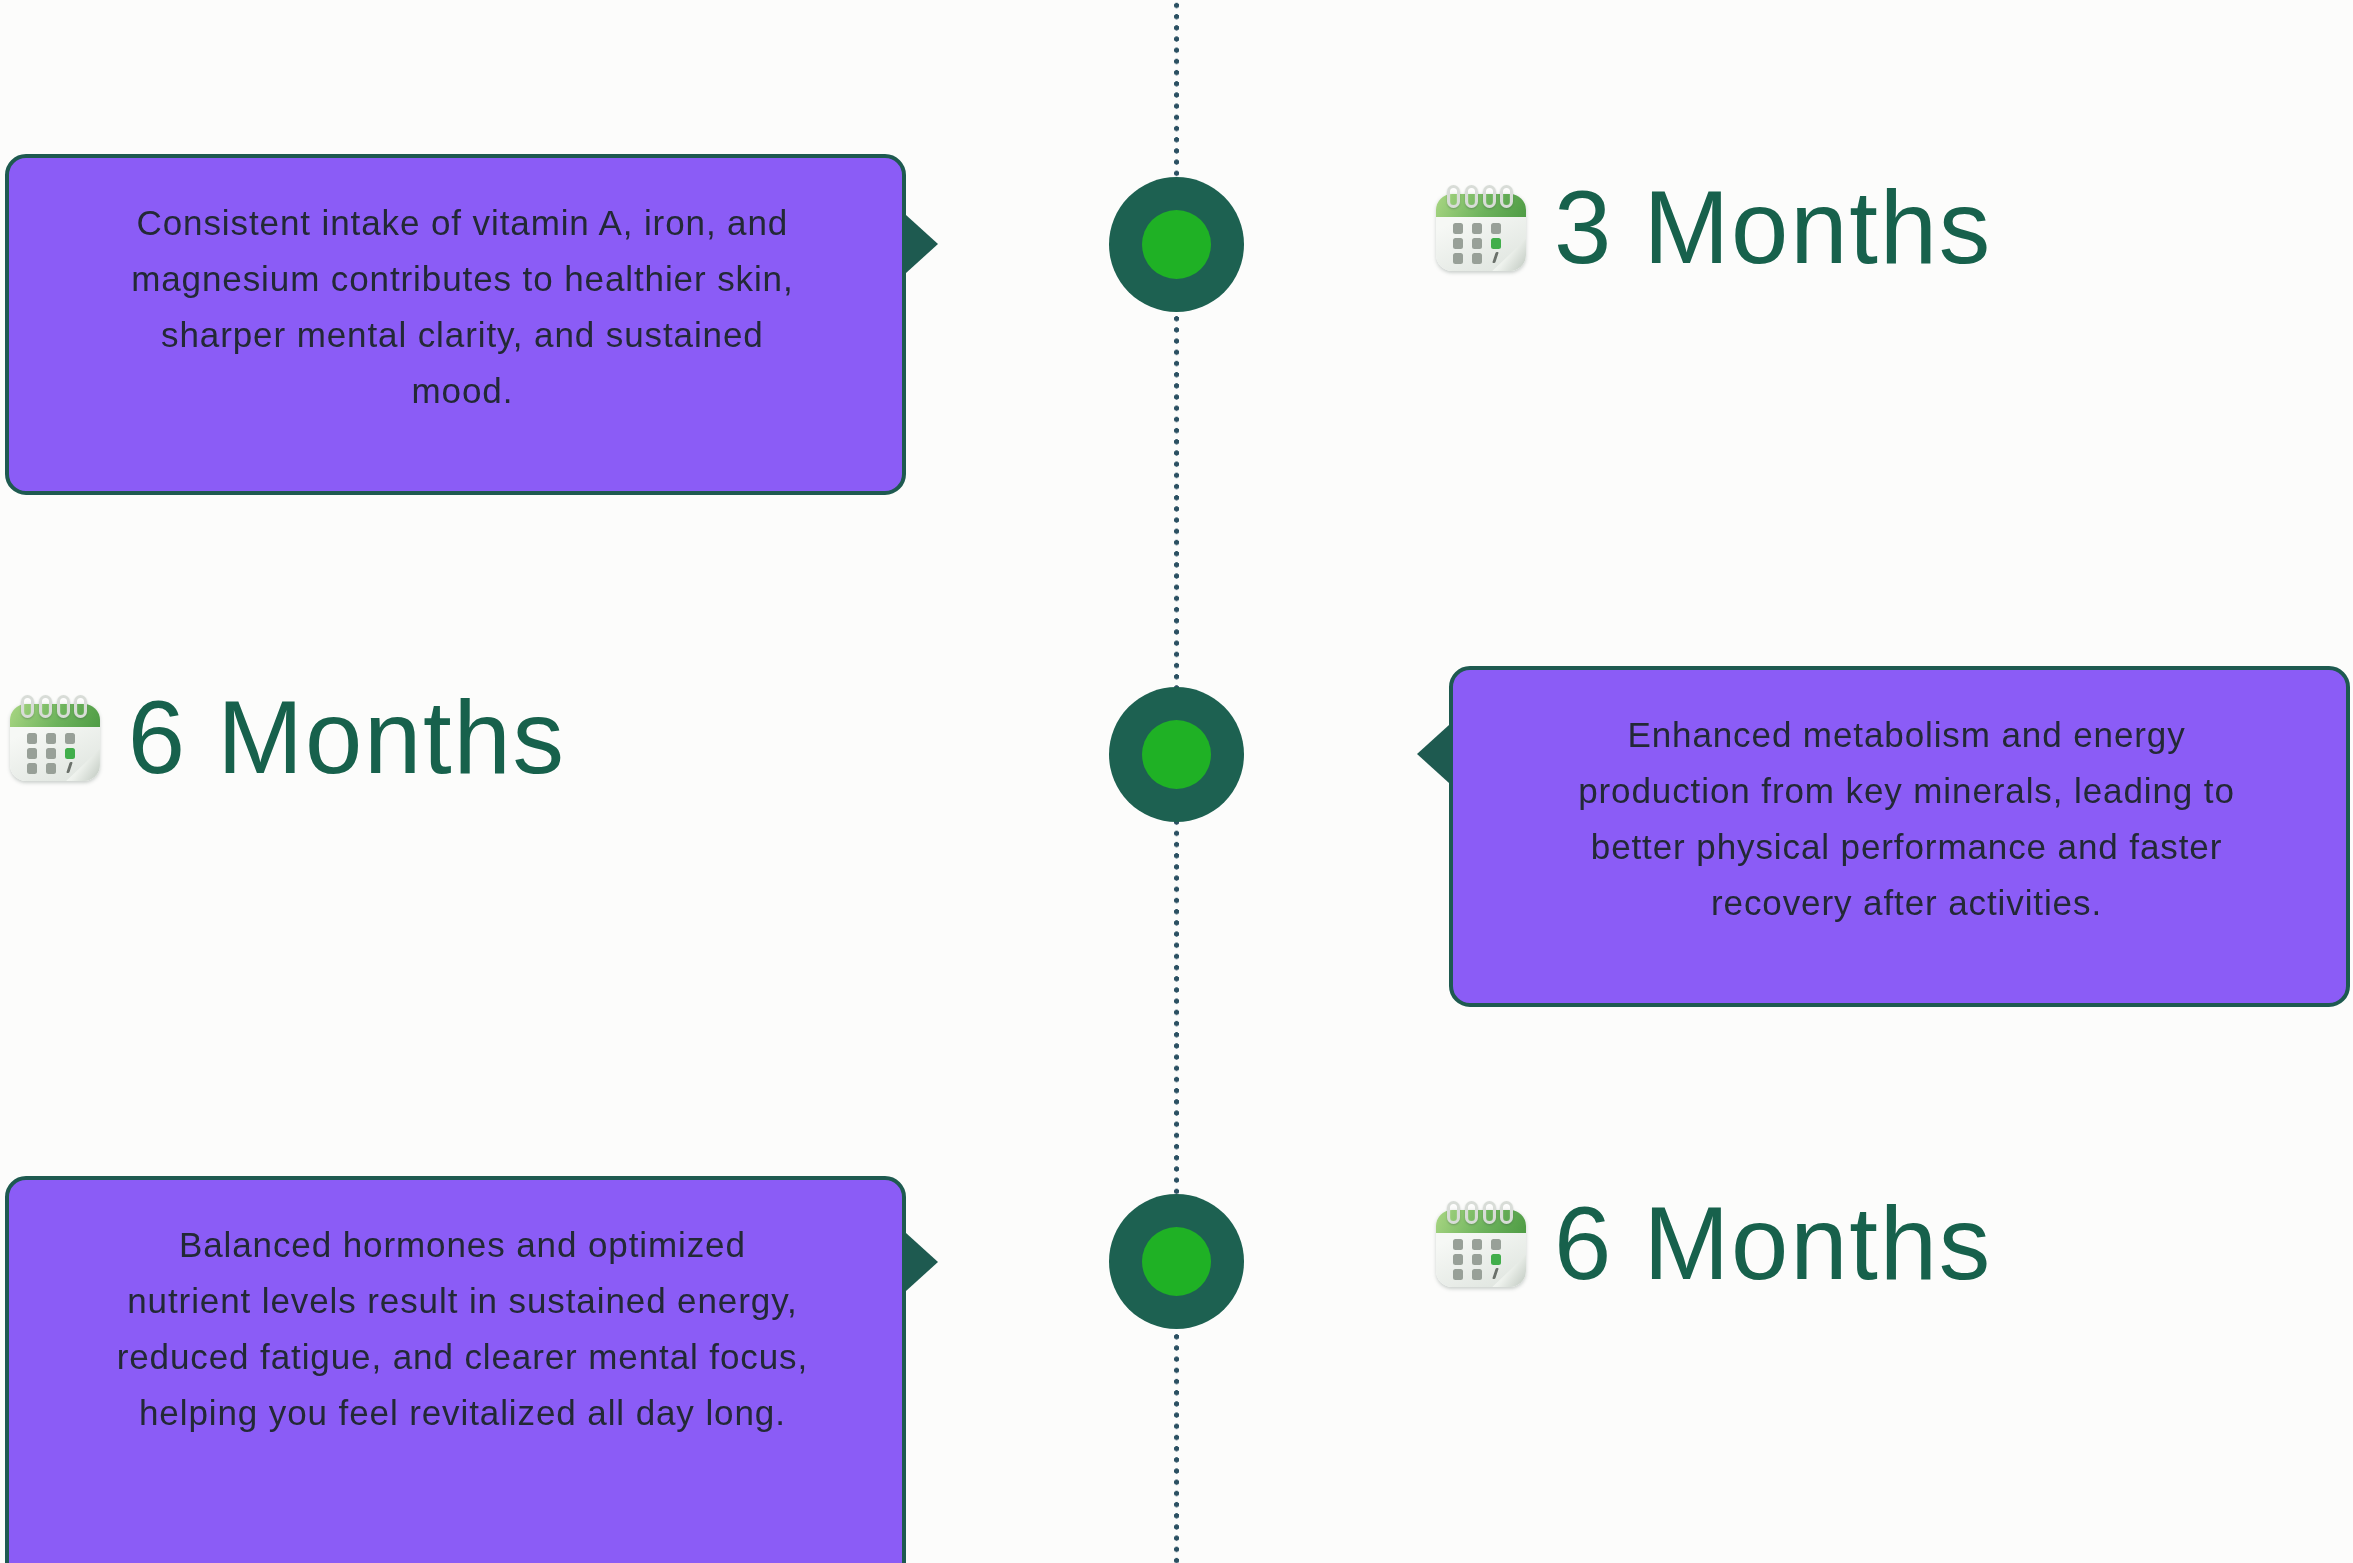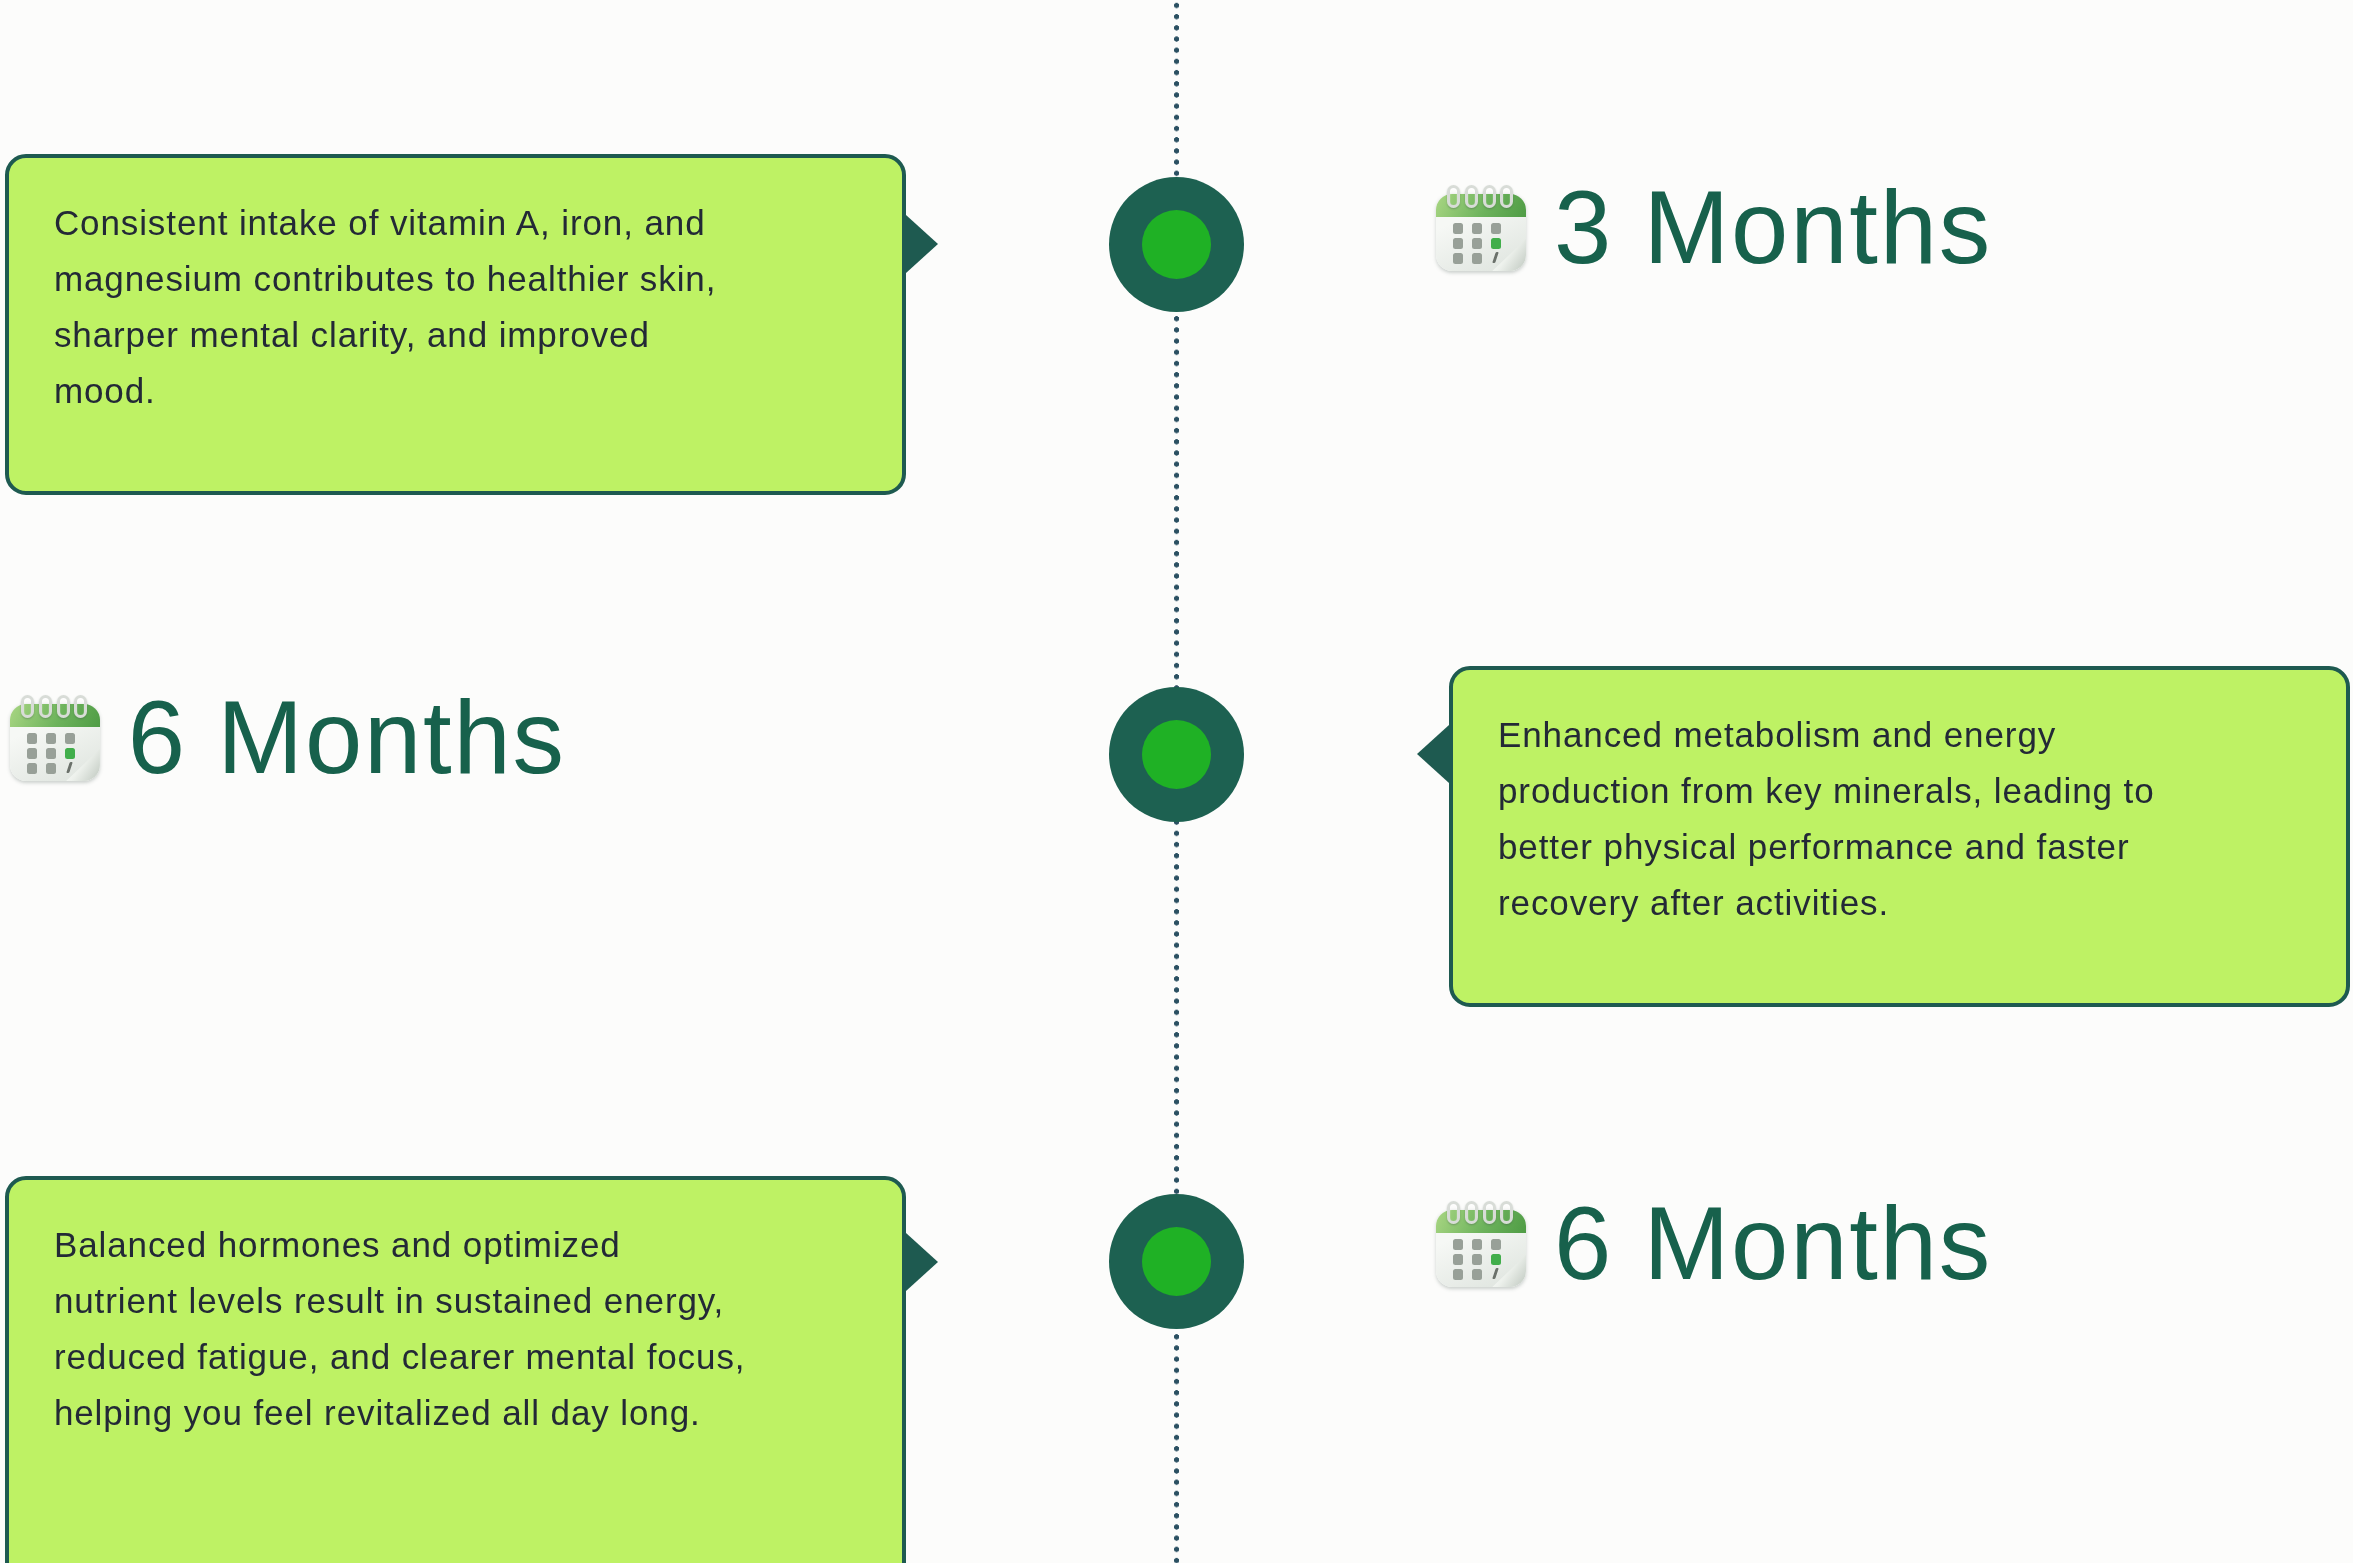--- a/index.html
+++ b/index.html
@@ -26,22 +26,23 @@
     position: absolute; left: 1109px; width: 135px; height: 135px;
     border-radius: 50%; background: #1d6151;
     display: flex; align-items: center; justify-content: center;
     z-index: 3;
   }
   .node-core { width: 69px; height: 69px; border-radius: 50%; background: #1fb125; }
 
   
   .callout {
     position: absolute; width: 901px; height: 341px; box-sizing: border-box;
-    background: #bef264; border: 4.9px solid #1e5a50; border-radius: 21px;
+    background: #8b5cf6; border: 4.9px solid #1e5a50; border-radius: 21px;
     z-index: 2;
+    text-align: center;
   }
   .callout-text {
     padding: 37px 31px 0 45px;
     font-size: 35px; line-height: 56px; letter-spacing: 0.9px;
     color: #232936;
   }
   .callout-text .line { white-space: nowrap; }
   .pointer {
     position: absolute; width: 0; height: 0;
     border-top: 29px solid transparent; border-bottom: 29px solid transparent;
@@ -104,21 +105,21 @@
 <body>
 
 <div class="canvas">
 
   <div class="dotline"></div>
 
   <div class="callout" style="left:4.9px; top:154px;">
     <div class="callout-text">
       <div class="line">Consistent intake of vitamin A, iron, and</div>
       <div class="line">magnesium contributes to healthier skin,</div>
-      <div class="line">sharper mental clarity, and improved</div>
+      <div class="line">sharper mental clarity, and sustained</div>
       <div class="line">mood.</div>
     </div>
     <span class="pointer right" style="top:57px;"></span>
   </div>
 
   <div class="node" style="top:177px;">
     <span class="node-core"></span>
   </div>
 
   <div class="heading" style="left:1436px; top:169px;">

